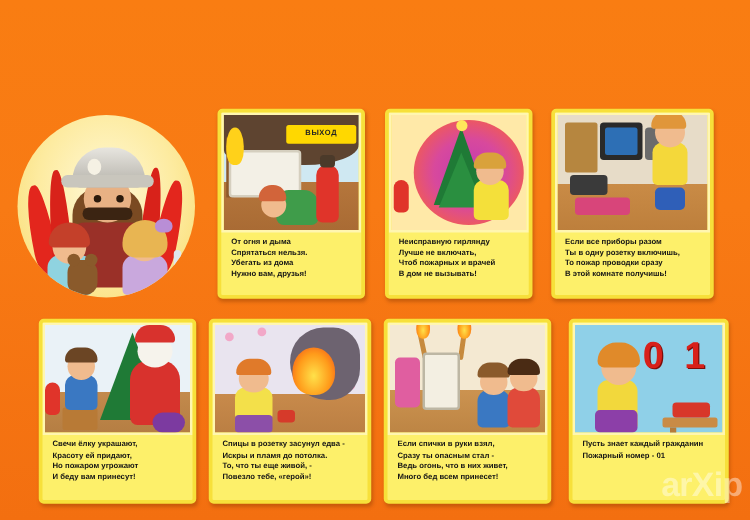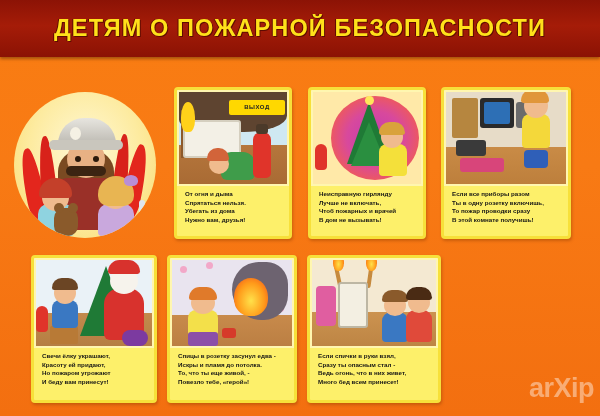--- a/index.html
+++ b/index.html
@@ -207,23 +207,20 @@
     letter-spacing:-.5px;
     font-family:"Liberation Sans", sans-serif;
     pointer-events:none;
   }
 </style>
 </head>
 <body>
 
 <div class="poster">
 
-  <div class="header-band">
-    <div class="header-title">ДЕТЯМ О ПОЖАРНОЙ БЕЗОПАСНОСТИ</div>
-  </div>
 
   <div class="mascot">
     <div class="mascot-oval">
       <span class="flame fl1"></span>
       <span class="flame fl2"></span>
       <span class="flame fl5"></span>
       <span class="flame fl3"></span>
       <span class="flame fl4"></span>
       <span class="fm-body"></span>
       <span class="fm-coat"></span>
@@ -357,15 +354,29 @@
       <span class="k2"></span>
     </div>
     <div class="card-text">
       <div>Если спички в руки взял,</div>
       <div>Сразу ты опасным стал -</div>
       <div>Ведь огонь, что в них живет,</div>
       <div>Много бед всем принесет!</div>
     </div>
   </div>
 
+  <div class="card r2 d4">
+    <div class="card-art s7">
+      <span class="sky"></span>
+      <span class="num">0 1</span>
+      <span class="table"></span>
+      <span class="phone"></span>
+      <span class="girl"></span>
+      <span class="skirt"></span>
+    </div>
+    <div class="card-text">
+      <div>Пусть знает каждый гражданин</div>
+      <div>Пожарный номер - 01</div>
+    </div>
+  </div>
 
   <div class="watermark">arXip</div>
 </div>
 
 </body></html>

